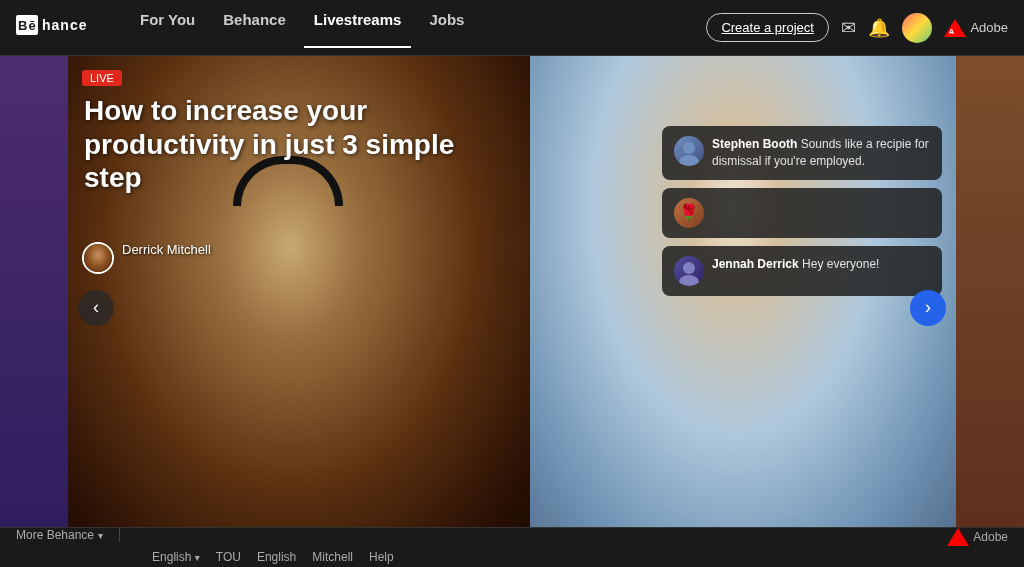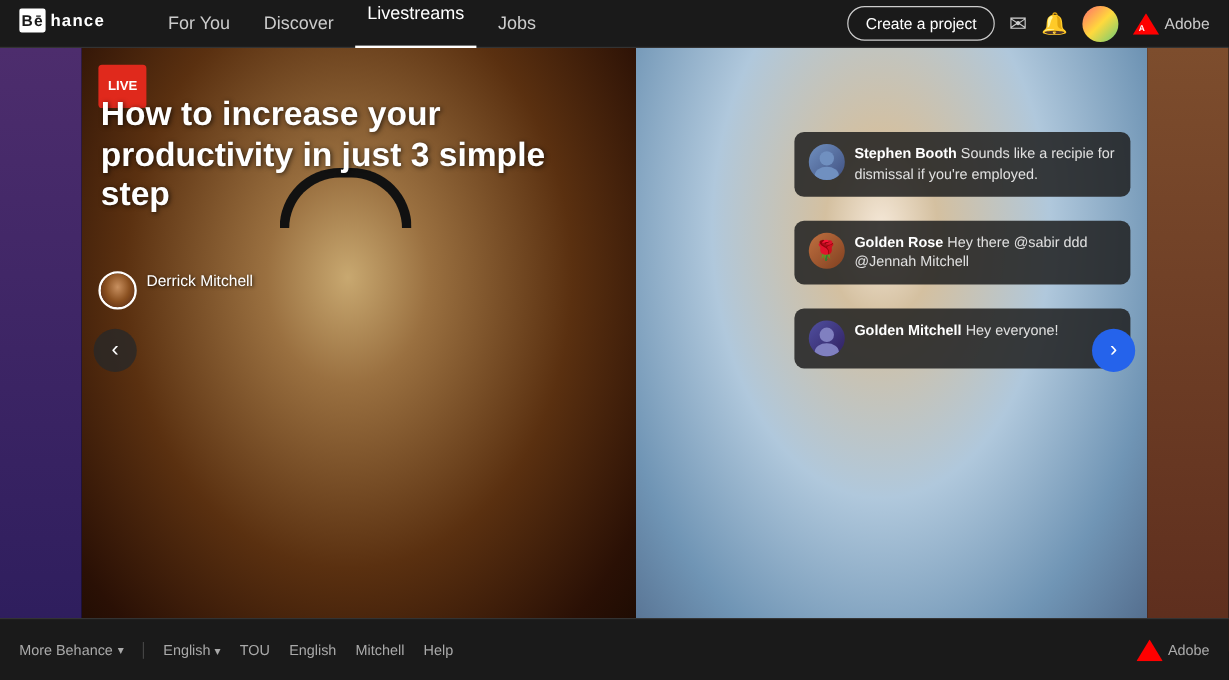--- a/index.html
+++ b/index.html
@@ -10,36 +10,37 @@
       font-family: Arial, sans-serif;
       overflow: hidden;
       color: #fff;
     }
 
     
     .header {
       display: flex;
       align-items: center;
       background: #1a1a1a;
-      height: 40px;
+      height: 56px;
       padding: 0 16px;
       border-bottom: 1px solid #333;
     }
     .logo {
       margin-right: 24px;
       font-size: 18px;
       font-weight: bold;
       color: #fff;
       letter-spacing: 1px;
     }
     .nav {
       display: flex;
-      align-items: center;
+      align-items: flex-start;
       gap: 8px;
       flex: 1;
+      font-weight: bold;
     }
     .nav-item {
       color: #ccc;
       font-size: 15px;
       padding: 4px 10px;
       cursor: pointer;
       text-decoration: none;
     }
     .nav-item.active {
       color: #fff;
@@ -52,20 +53,21 @@
       gap: 12px;
     }
     .create-btn {
       background: transparent;
       border: 1px solid #ccc;
       color: #fff;
       padding: 6px 14px;
       border-radius: 20px;
       font-size: 13px;
       cursor: pointer;
+      text-decoration: underline;
     }
     .header-icon {
       color: #ccc;
       font-size: 18px;
       cursor: pointer;
     }
     .avatar {
       width: 30px;
       height: 30px;
       border-radius: 50%;
@@ -138,22 +140,22 @@
     }
 
     
     .live-badge {
       position: absolute;
       top: 14px;
       left: 14px;
       background: #e0291c;
       color: #fff;
       font-size: 11px;
-      font-weight: bold;
-      padding: 12px 8px;
+      font-weight: normal;
+      padding: 2px 8px;
       border-radius: 3px;
       z-index: 10;
     }
 
     
     .stream-title {
       position: absolute;
       top: 38px;
       left: 16px;
       width: 400px;
@@ -193,21 +195,21 @@
     }
 
     
     .chat-area {
       position: absolute;
       top: 70px;
       right: 14px;
       width: 280px;
       display: flex;
       flex-direction: column;
-      gap: 20px;
+      gap: 8px;
       z-index: 10;
     }
     .chat-message {
       background: rgba(30, 30, 30, 0.85);
       border-radius: 8px;
       padding: 10px 12px;
       display: flex;
       gap: 8px;
       align-items: flex-start;
     }
@@ -256,41 +258,42 @@
     }
     .nav-arrow-left { left: 78px; background: rgba(40,40,40,0.8); }
     .nav-arrow-right { right: 78px; background: #2563eb; }
 
     
     .footer {
       position: absolute;
       bottom: 0;
       left: 0;
       right: 0;
-      height: 52px;
+      height: 40px;
       background: #1a1a1a;
       border-top: 1px solid #333;
       display: flex;
-      align-items: center;
+      align-items: flex-start;
       padding: 0 16px;
-      gap: 0;
+      gap: 16px;
     }
     .footer-left {
       display: flex;
       align-items: center;
       gap: 4px;
       padding-right: 16px;
       border-right: 1px solid #444;
       margin-right: 16px;
     }
     .footer-links {
       display: flex;
       align-items: center;
       gap: 16px;
       flex: 1;
+      margin-top: 22px;
     }
     .footer-link {
       color: #aaa;
       font-size: 12px;
       cursor: pointer;
       text-decoration: none;
     }
     .footer-right {
       display: flex;
       align-items: center;
@@ -319,21 +322,21 @@
 <div class="header">
   <div class="logo">
     <svg width="90" height="24" viewBox="0 0 90 24">
       <rect x="0" y="2" width="22" height="20" rx="2" fill="white"></rect>
       <text x="2" y="17" font-size="13" font-weight="900" fill="#1a1a1a" font-family="Arial">Bē</text>
       <text x="26" y="17" font-size="14" font-weight="bold" fill="white" font-family="Arial">hance</text>
     </svg>
   </div>
   <nav class="nav">
     <a class="nav-item">For You</a>
-    <a class="nav-item">Discover</a>
+    <a class="nav-item">Behance</a>
     <a class="nav-item active">Livestreams</a>
     <a class="nav-item">Jobs</a>
   </nav>
   <div class="header-right">
     <button class="create-btn">Create a project</button>
     <span class="header-icon">✉</span>
     <span class="header-icon">🔔</span>
     <div class="avatar"></div>
     <div class="adobe-logo">
       <svg width="22" height="18" viewBox="0 0 22 18">
@@ -387,35 +390,31 @@
         <div class="chat-text">
           <span class="chat-username">Stephen Booth</span>
           <span> </span><span>Sounds like a recipie for dismissal if you're employed.</span>
         </div>
       </div>
 
       <div class="chat-message">
         <div class="chat-avatar chat-avatar-gr">
           <span style="font-size:16px;">🌹</span>
         </div>
-        <div class="chat-text">
-          <span class="chat-username">Golden Rose</span>
-          <span>Hey there @sabir ddd @Jennah Mitchell</span>
-        </div>
       </div>
 
       <div class="chat-message">
         <div class="chat-avatar chat-avatar-jm">
           <svg width="30" height="30" viewBox="0 0 30 30">
               <circle cx="15" cy="12" r="6" fill="#8080c0"></circle>
               <ellipse cx="15" cy="26" rx="10" ry="7" fill="#8080c0"></ellipse>
             </svg>
         </div>
         <div class="chat-text">
-          <span class="chat-username">Golden Mitchell</span>
+          <span class="chat-username">Jennah Derrick</span>
           <span>Hey everyone!</span>
         </div>
       </div>
     </div>
   </div>
 
   <button class="nav-arrow nav-arrow-left">‹</button>
   <button class="nav-arrow nav-arrow-right">›</button>
 </div>
 

